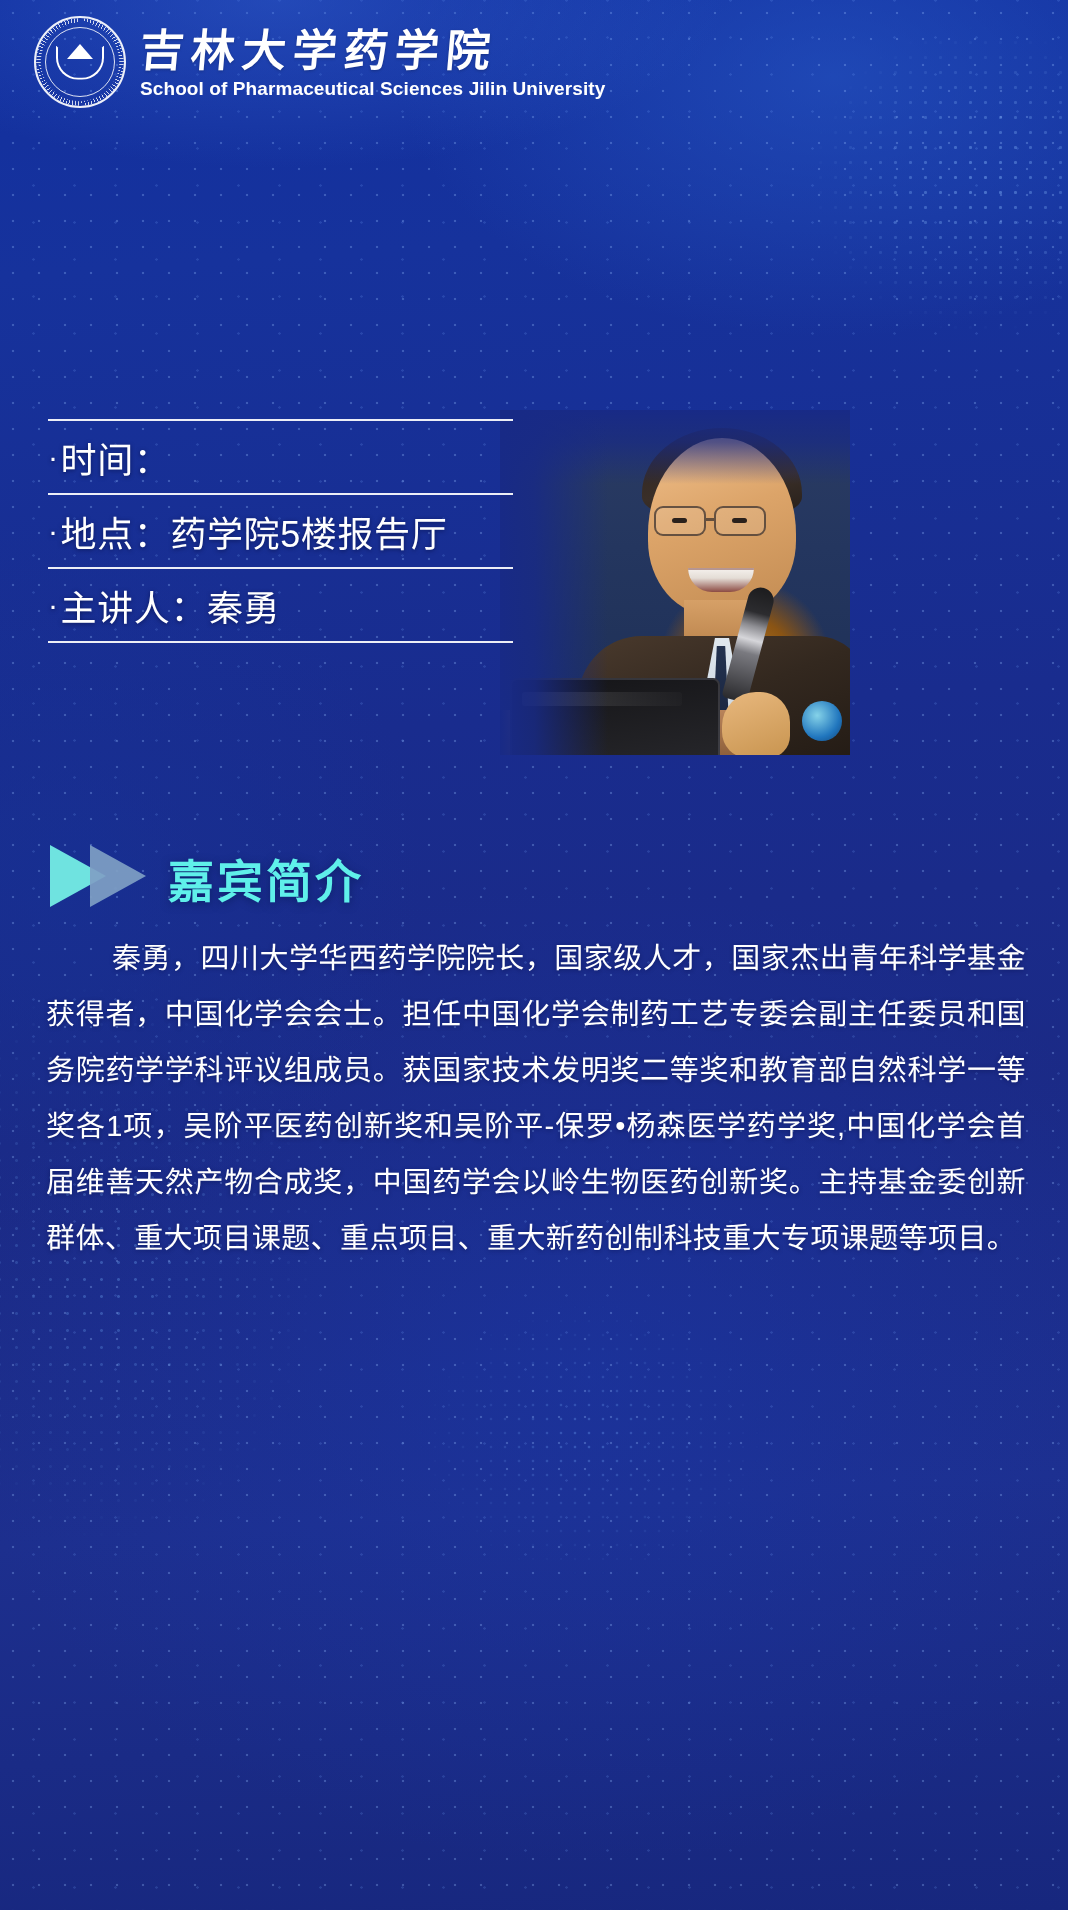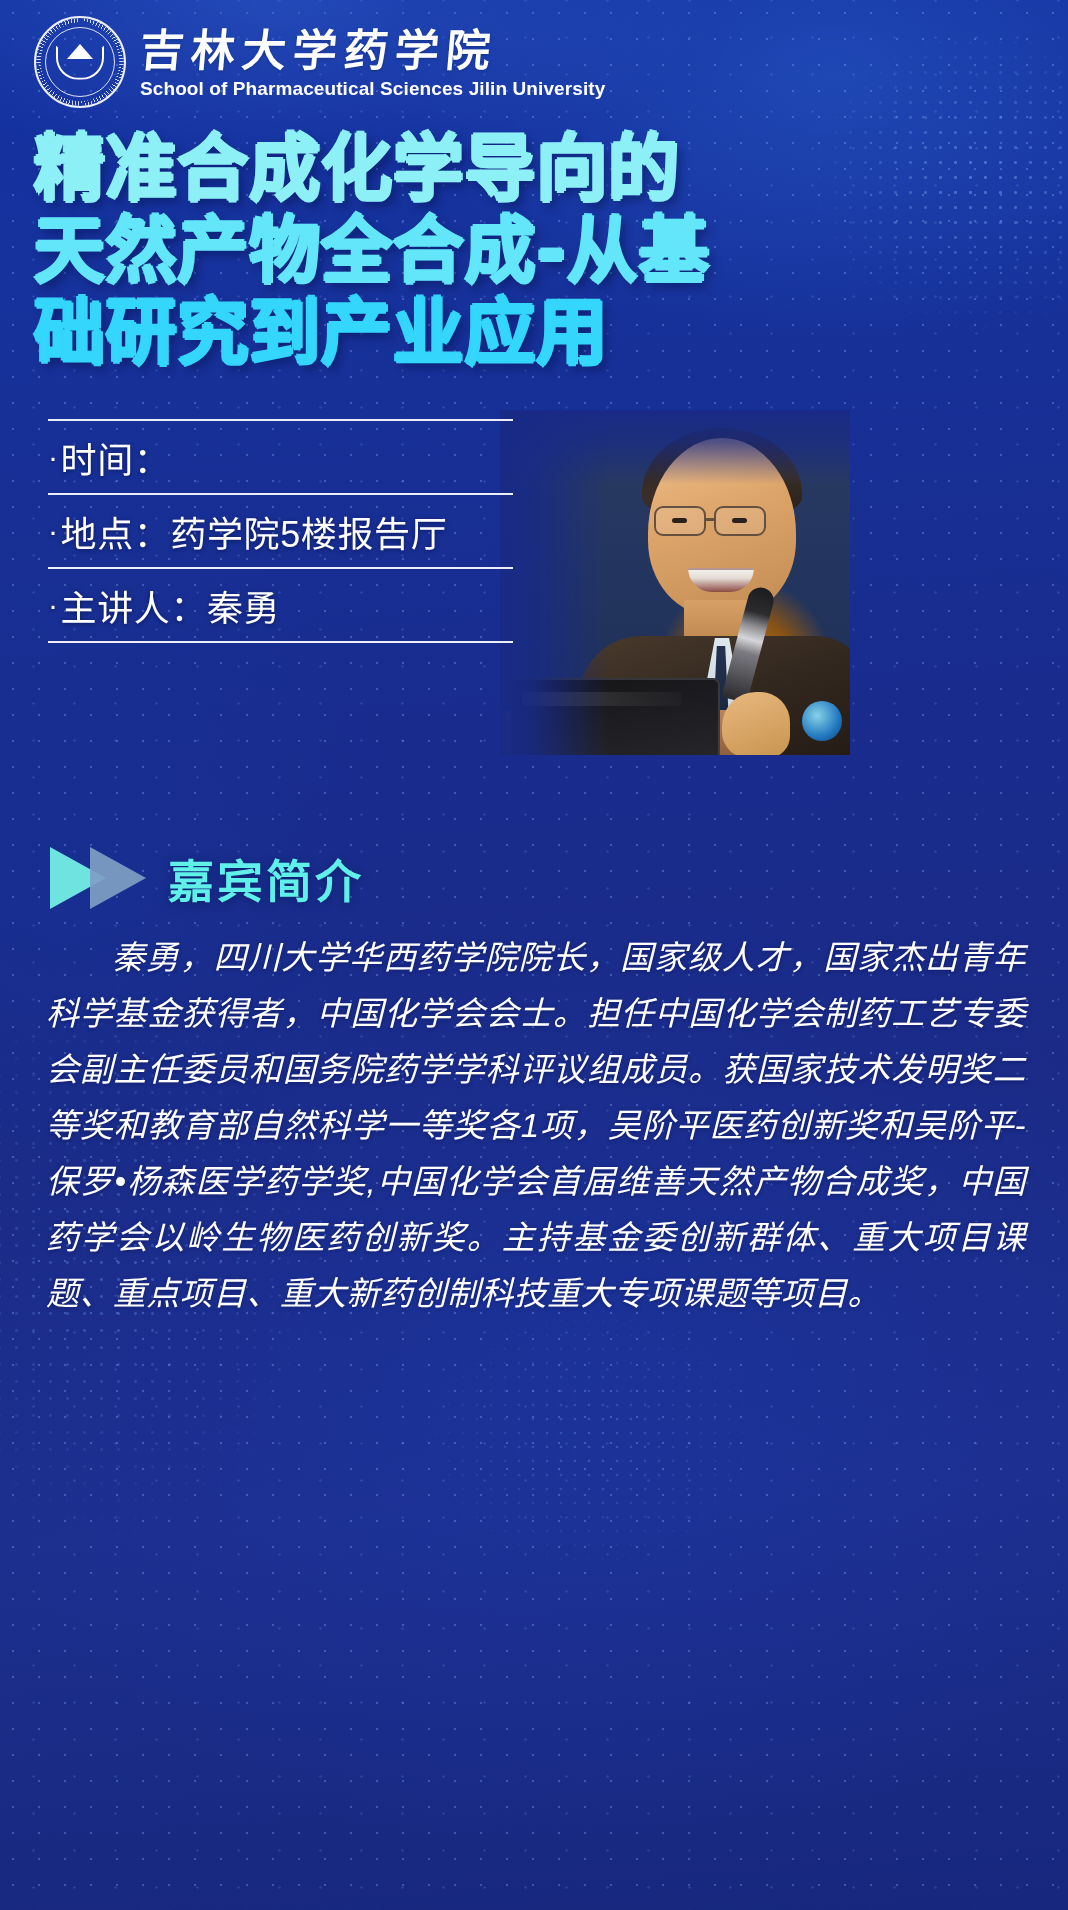--- a/index.html
+++ b/index.html
@@ -248,46 +248,45 @@
     height:72px;
     font-size:36px; color:#ffffff; font-weight:400;
     letter-spacing:.6px; white-space:nowrap;
     text-shadow:0 1px 4px rgba(0,8,50,.55);
   }
   .dot-lead{ font-size:30px; margin-right:2px; line-height:1; }
 
   
   .sect{
     position:absolute; left:50px; top:845px; z-index:6;
-    display:flex; align-items:center; gap:22px;
+    display:flex; gap:22px;
   }
   .playicon{ position:relative; width:96px; height:62px; flex:0 0 auto; }
   .tri-a,.tri-b{
     position:absolute; top:0; width:0; height:0;
     border-top:31px solid transparent; border-bottom:31px solid transparent;
   }
   .tri-a{ left:0;  border-left:56px solid #6fe3e0; }
   .tri-b{ left:40px; border-left:56px solid #7f9fc4; opacity:.92; }
   .sect-label{
     font-size:46px; font-weight:700; color:#5ff0ea; letter-spacing:3px;
     text-shadow:0 2px 8px rgba(0,20,70,.5);
   }
 
   
   .body{
     position:absolute; left:46px; top:930px; width:980px; z-index:6;
   }
   .para{
-    font-size:33px; line-height:56px; color:#ffffff;
+    font-size:29px; line-height:56px; color:#ffffff;
     text-align:justify; text-justify:inter-ideograph;
     text-indent:66px;
     letter-spacing:.4px;
     text-shadow:0 1px 4px rgba(0,10,60,.45);
     margin-bottom:2px;
-    font-style:italic;
   }
 </style>
 </head>
 <body>
 
 <div class="poster">
 
   <div class="dots"></div>
   <div class="glowtop"></div>
   <div class="swirl"></div>
@@ -298,25 +297,20 @@
     <div class="crest">
       <div class="crest-ring-text"></div>
       <div class="crest-peak"></div>
     </div>
     <div class="logo-text">
       <div class="logo-cn">吉林大学药学院</div>
       <div class="logo-en">School of Pharmaceutical Sciences Jilin University</div>
     </div>
   </div>
 
-  <div class="title">
-    <div class="title-line">精准合成化学导向的</div>
-    <div class="title-line">天然产物全合成-从基</div>
-    <div class="title-line">础研究到产业应用</div>
-  </div>
 
   <div class="photo">
     <div class="photo-inner">
       <div class="ph-hair"></div>
       <div class="ph-head"></div>
       <div class="ph-glass-l"></div>
       <div class="ph-glass-r"></div>
       <div class="ph-glass-br"></div>
       <div class="ph-eye-l"></div>
       <div class="ph-eye-r"></div>

